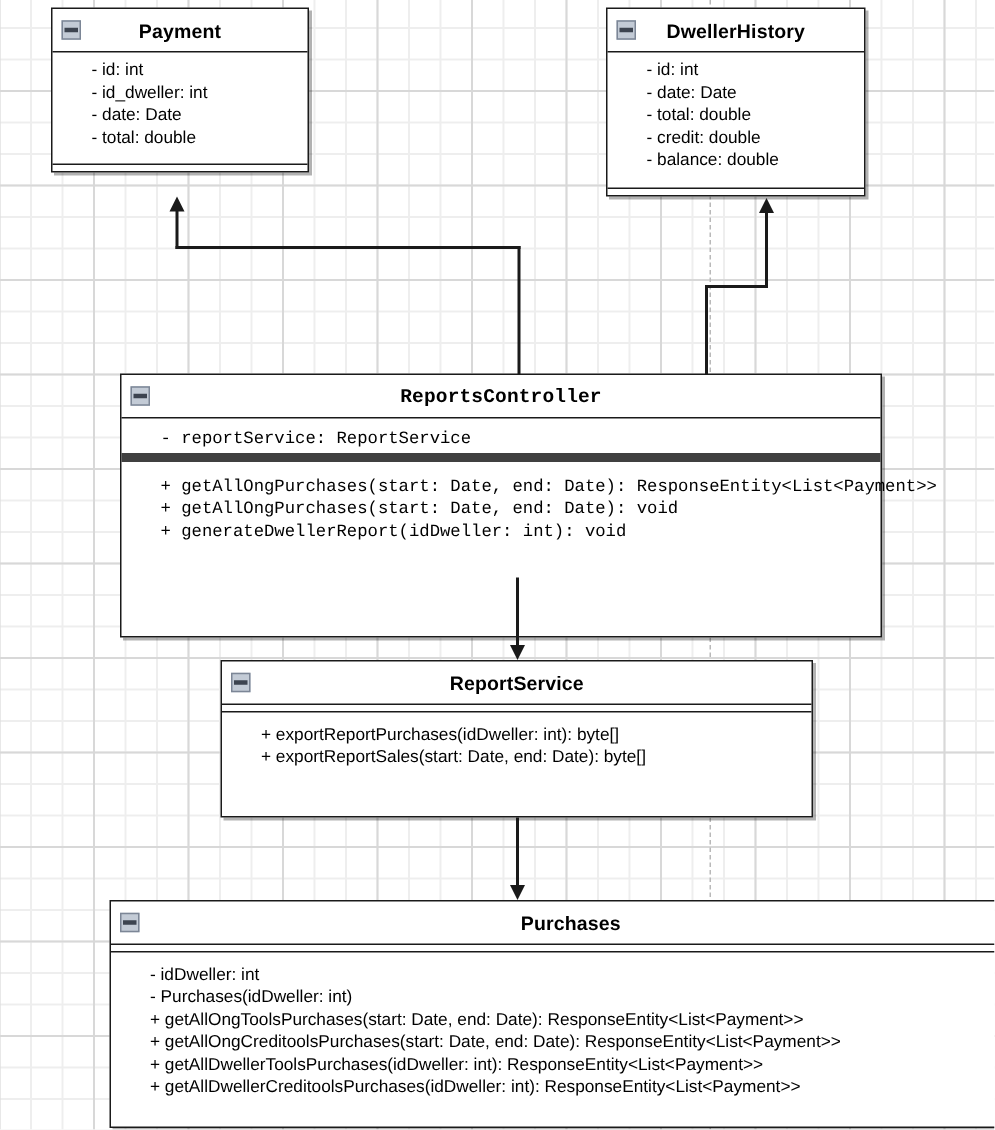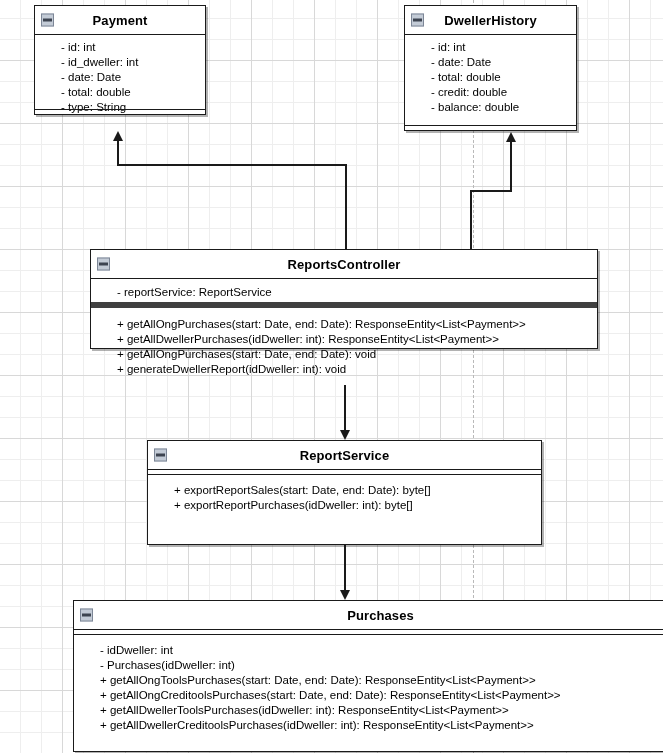--- a/index.html
+++ b/index.html
@@ -133,65 +133,63 @@
   <div class="uml-class" style="left:34px; top:5px; width:172px; height:110px;">
     <div class="uml-header">
       <span class="collapse-icon"></span>
       <span class="uml-title">Payment</span>
     </div>
     <div class="uml-compartment uml-attrs" style="height:93px; border-bottom:none;">
       <div class="uml-line">- id: int</div>
       <div class="uml-line">- id_dweller: int</div>
       <div class="uml-line">- date: Date</div>
       <div class="uml-line">- total: double</div>
-      <div class="uml-line">- type: String</div>
     </div>
     <div style="position:absolute; left:0; right:0; bottom:0; height:4px; border-top:1px solid #1a1a1a;"></div>
   </div>
 
   <div class="uml-class" style="left:404px; top:5px; width:173px; height:126px;">
     <div class="uml-header">
       <span class="collapse-icon"></span>
       <span class="uml-title">DwellerHistory</span>
     </div>
     <div class="uml-compartment" style="height:94px;">
       <div class="uml-line">- id: int</div>
       <div class="uml-line">- date: Date</div>
       <div class="uml-line">- total: double</div>
       <div class="uml-line">- credit: double</div>
       <div class="uml-line">- balance: double</div>
     </div>
     <div style="position:absolute; left:0; right:0; bottom:0; height:4px; border-top:1px solid #1a1a1a;"></div>
   </div>
 
-  <div class="uml-class" style="left:90px; top:249px; width:508px; height:100px;">
+  <div class="uml-class" style="left:80px; top:249px; width:508px; height:176px;font-family:Liberation Mono, monospace;">
     <div class="uml-header">
       <span class="collapse-icon"></span>
       <span class="uml-title">ReportsController</span>
     </div>
     <div class="uml-compartment uml-attrs" style="height:29px; padding-top:6px;">
       <div class="uml-line">- reportService: ReportService</div>
     </div>
     <div class="uml-compartment" style="padding-top:9px;">
       <div class="uml-line">+  getAllOngPurchases(start: Date, end: Date): ResponseEntity&lt;List&lt;Payment&gt;&gt;</div>
-      <div class="uml-line">+ getAllDwellerPurchases(idDweller: int): ResponseEntity&lt;List&lt;Payment&gt;&gt;</div>
       <div class="uml-line">+ getAllOngPurchases(start: Date, end: Date): void</div>
       <div class="uml-line">+ generateDwellerReport(idDweller: int): void</div>
     </div>
   </div>
 
   <div class="uml-class" style="left:147px; top:440px; width:395px; height:105px;">
     <div class="uml-header">
       <span class="collapse-icon"></span>
       <span class="uml-title">ReportService</span>
     </div>
     <div style="height:4px; border-bottom:1px solid #1a1a1a;"></div>
     <div class="uml-compartment" style="padding-top:8px;">
+      <div class="uml-line">+ exportReportPurchases(idDweller: int): byte[]</div>
       <div class="uml-line">+ exportReportSales(start: Date, end: Date): byte[]</div>
-      <div class="uml-line">+ exportReportPurchases(idDweller: int): byte[]</div>
     </div>
   </div>
 
   <div class="uml-class" style="left:73px; top:600px; width:615px; height:152px;">
     <div class="uml-header">
       <span class="collapse-icon"></span>
       <span class="uml-title">Purchases</span>
     </div>
     <div style="height:4px; border-bottom:1px solid #1a1a1a;"></div>
     <div class="uml-compartment" style="padding-top:8px;">

